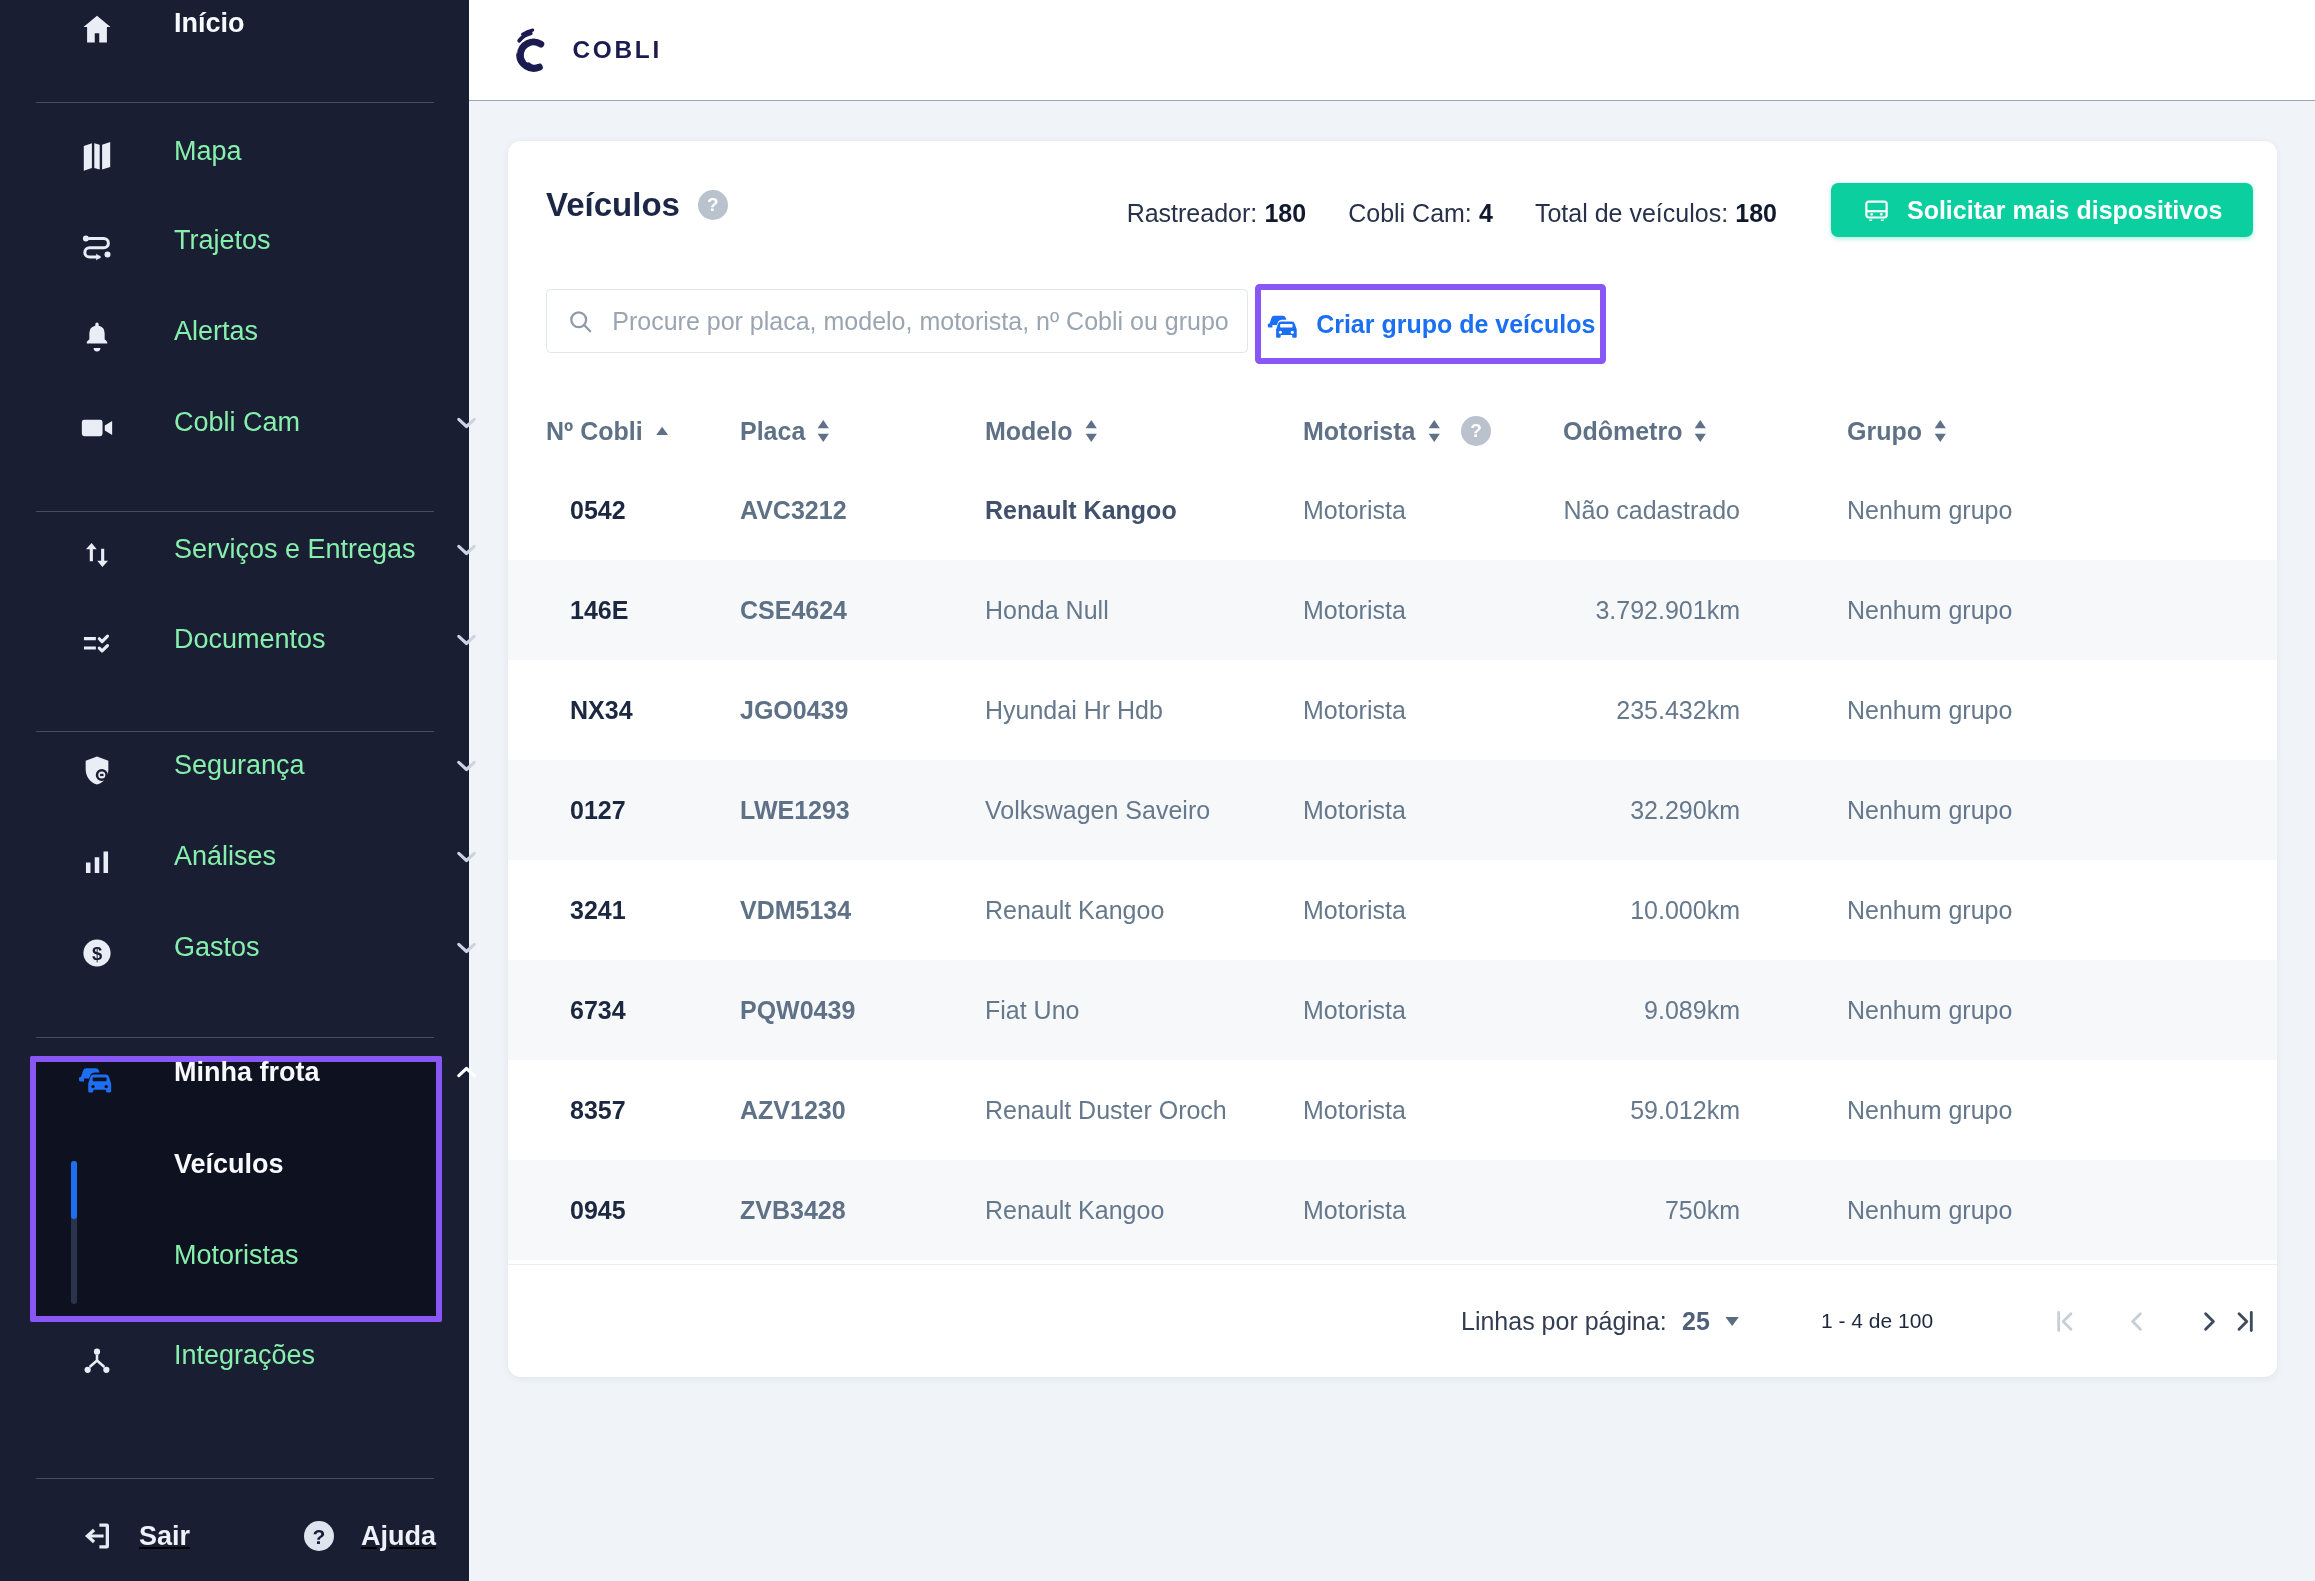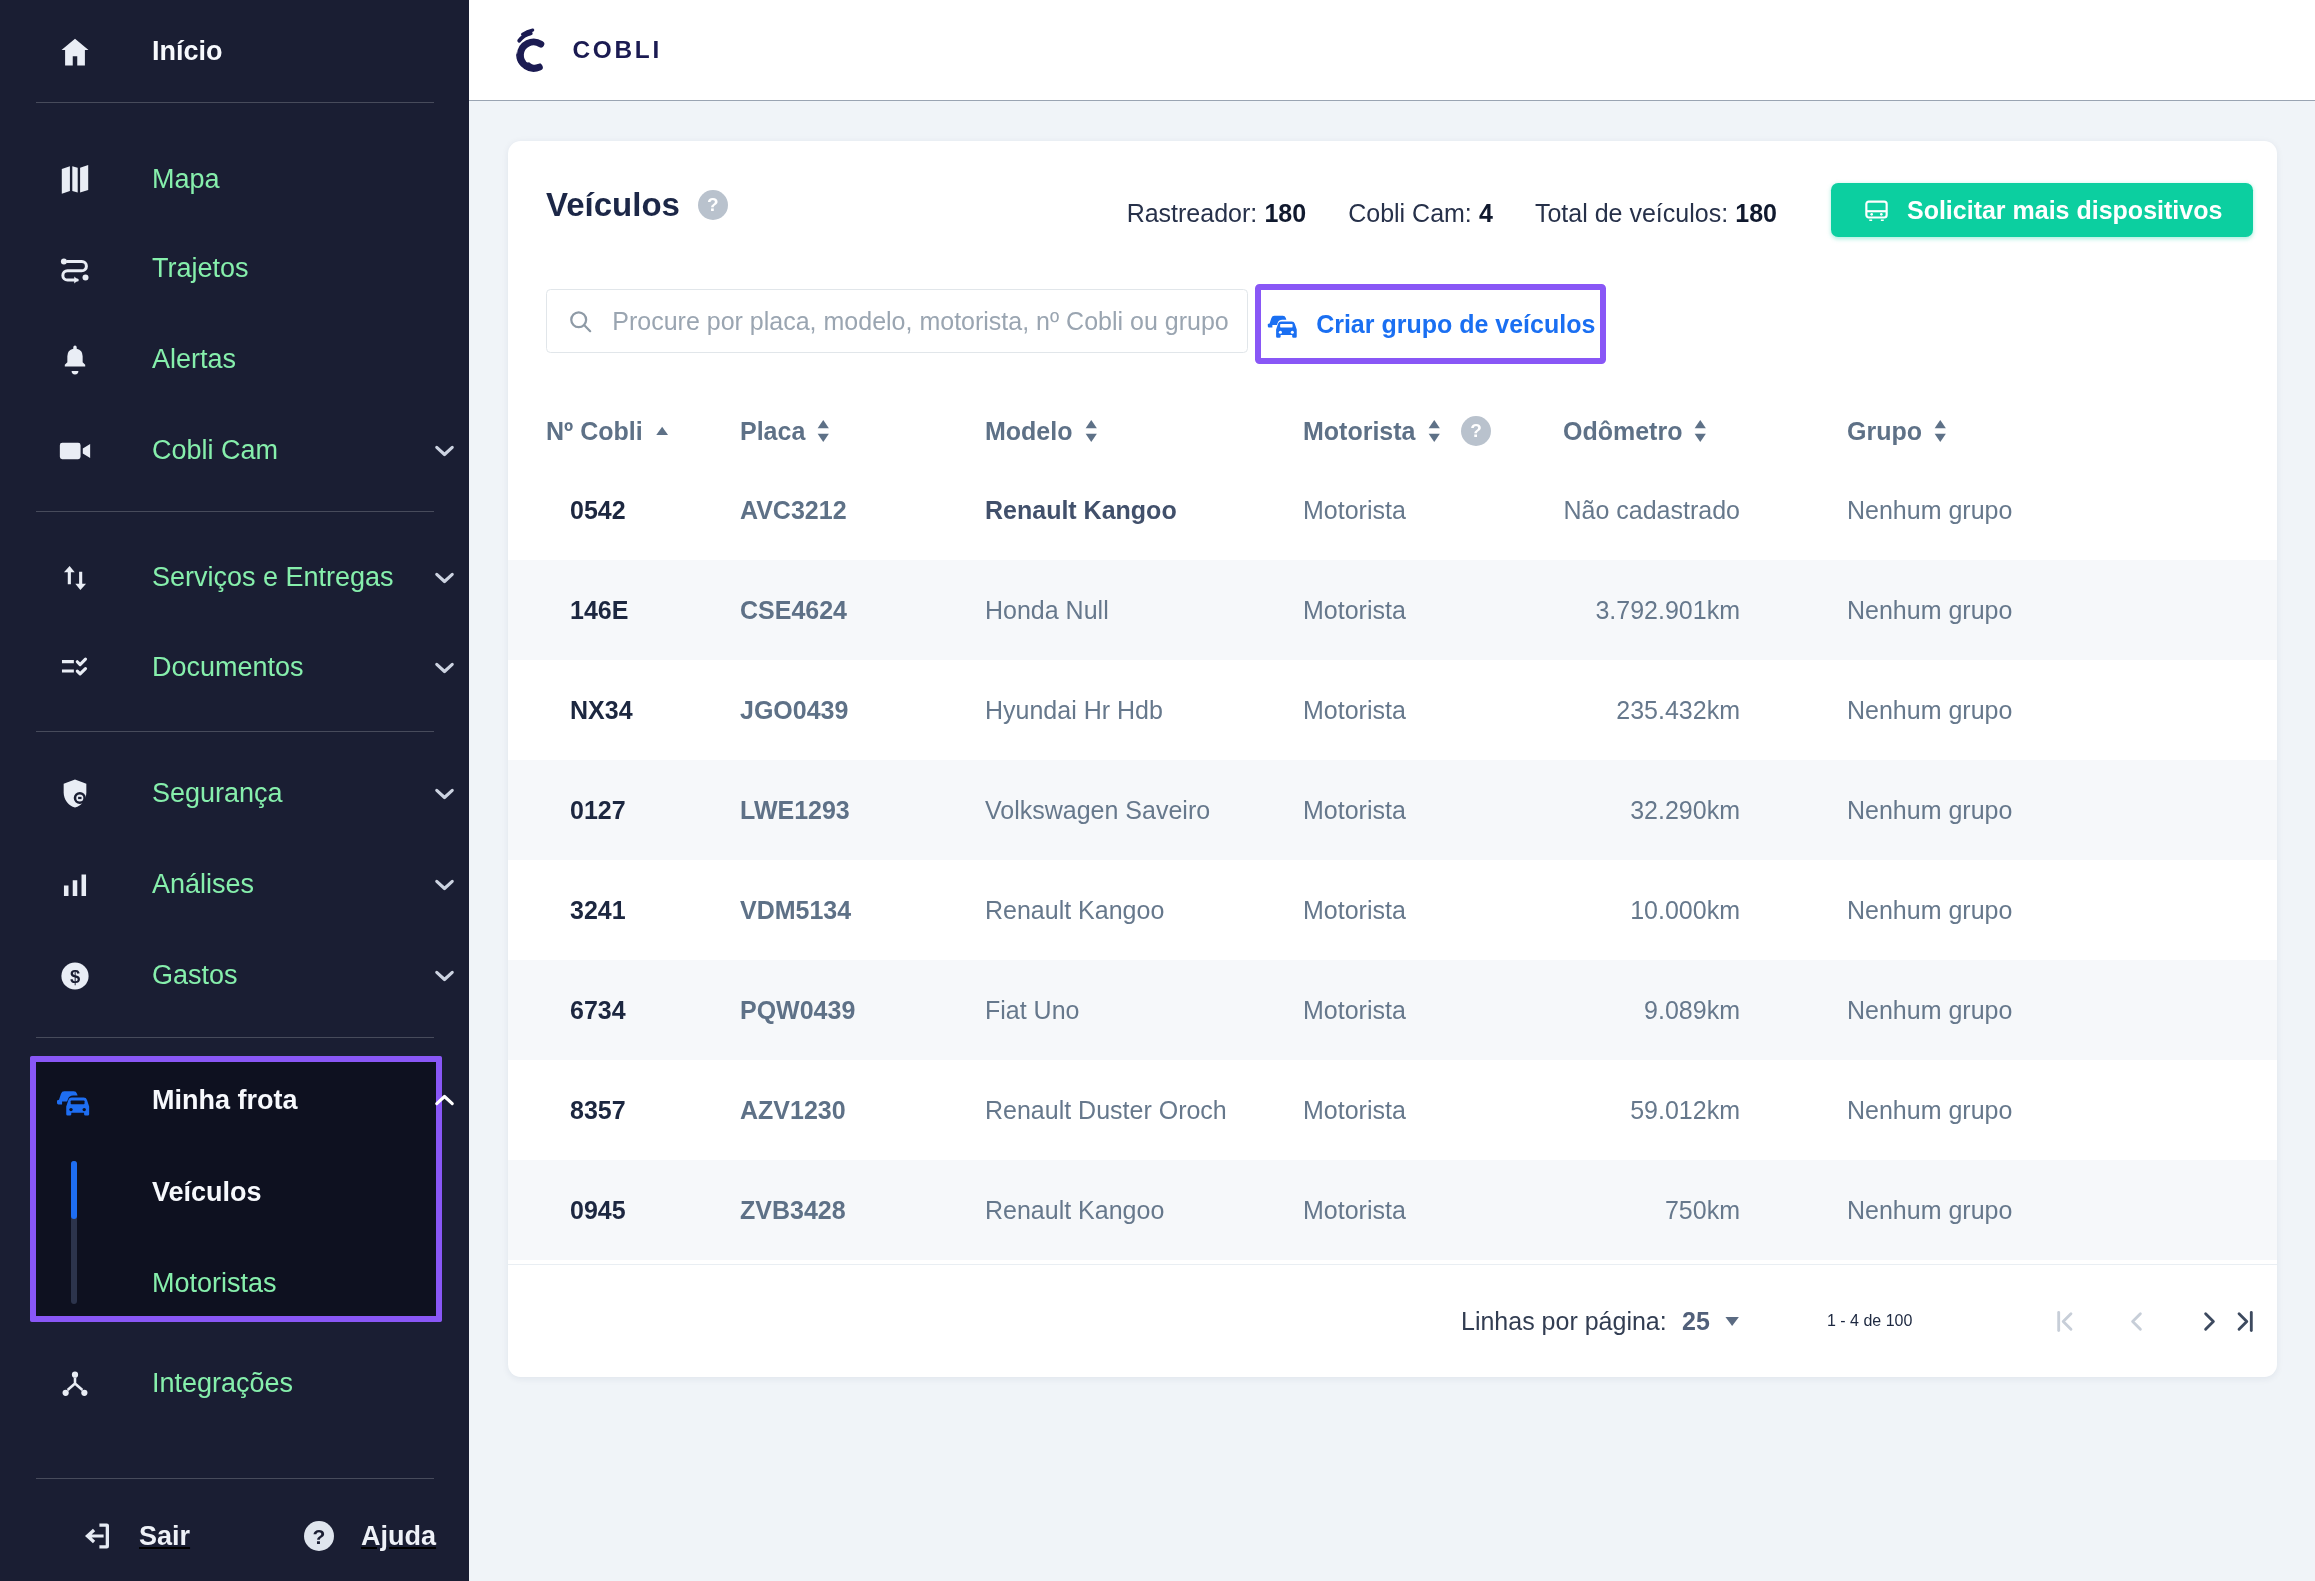--- a/index.html
+++ b/index.html
@@ -1,20 +1,20 @@
 <!DOCTYPE html>
 <html style="font-size:14.5px"><head>
 <meta charset="utf-8">
 <style>
   html,body{margin:0;padding:0;background:#f0f4f8;font-family:"Liberation Sans",sans-serif;}
   .app{position:relative;width:2316px;height:1581px;overflow:hidden;background:#f0f4f8;}
 
   
   .sidebar{position:absolute;left:0;top:0;width:469px;height:1581px;background:#1a1e33;z-index:2;}
-  .nav-item{position:absolute;left:0;width:498px;height:87px;display:flex;align-items:center;cursor:pointer;z-index:3;}
+  .nav-item{position:absolute;left:0;width:498px;height:87px;display:flex;align-items:flex-start;cursor:pointer;z-index:3;padding-left:22px;}
   .nav-item .ic{width:42px;height:42px;margin-left:54px;display:flex;align-items:center;justify-content:center;color:#e9edf5;flex:none;}
   .nav-item .lbl{margin-left:56px;font-size:27px;color:#86efac;white-space:nowrap;}
   .nav-item .lbl.bold{color:#f7f9fd;font-weight:700;}
   .nav-item .chev{position:absolute;right:38px;color:#ccd3e1;display:flex;}
   .nav-sub .lbl{margin-left:152px;}
   .nav-divider{position:absolute;left:36px;width:398px;border-top:1.8px solid rgba(255,255,255,0.20);z-index:3;}
   .blue-ind-track{position:absolute;left:71px;top:1161px;width:6.3px;height:143px;background:#2c344c;border-radius:3.6px;z-index:3;}
   .blue-ind{position:absolute;left:71px;top:1161px;width:6.3px;height:58px;background:#1e6ef2;border-radius:3.6px;z-index:4;}
   .annot-side{position:absolute;left:30px;top:1056px;width:412px;height:266px;border:6.3px solid #8957f6;background:#0e1120;box-sizing:border-box;border-radius:1.8px;z-index:2;}
   .side-footer{position:absolute;left:0;top:1491px;width:469px;height:90px;display:flex;align-items:center;z-index:3;}
@@ -59,21 +59,21 @@
   .c3.dark{font-weight:700;color:#41506b;}
   .c4{left:795px;}
   .c5{left:905px;width:327px;justify-content:flex-end;}
   .c6{left:1339px;}
 
   
   .pagin{position:absolute;left:0;top:1123px;width:1769px;height:113px;border-top:0.9px solid #e9eef3;display:flex;align-items:center;box-sizing:border-box;}
   .pg-label{position:absolute;left:953px;font-size:25px;color:#323d52;}
   .pg-count{position:absolute;left:1174px;display:flex;align-items:center;gap:14px;cursor:pointer;}
   .pg-count .val{font-size:25px;font-weight:700;color:#51607a;}
-  .pg-range{position:absolute;left:1313px;font-size:16px;color:#1d2840;margin-left:6px;}
+  .pg-range{position:absolute;left:1313px;font-size:21px;color:#1d2840;}
   .pg-btn{position:absolute;width:40px;height:40px;display:flex;align-items:center;justify-content:center;cursor:pointer;}
   .pg-disabled{color:#c7ced8;}
   .pg-active{color:#3d4a5f;}
 </style>
 </head>
 <body>
 
 <div class="app">
 
   <nav class="sidebar">

